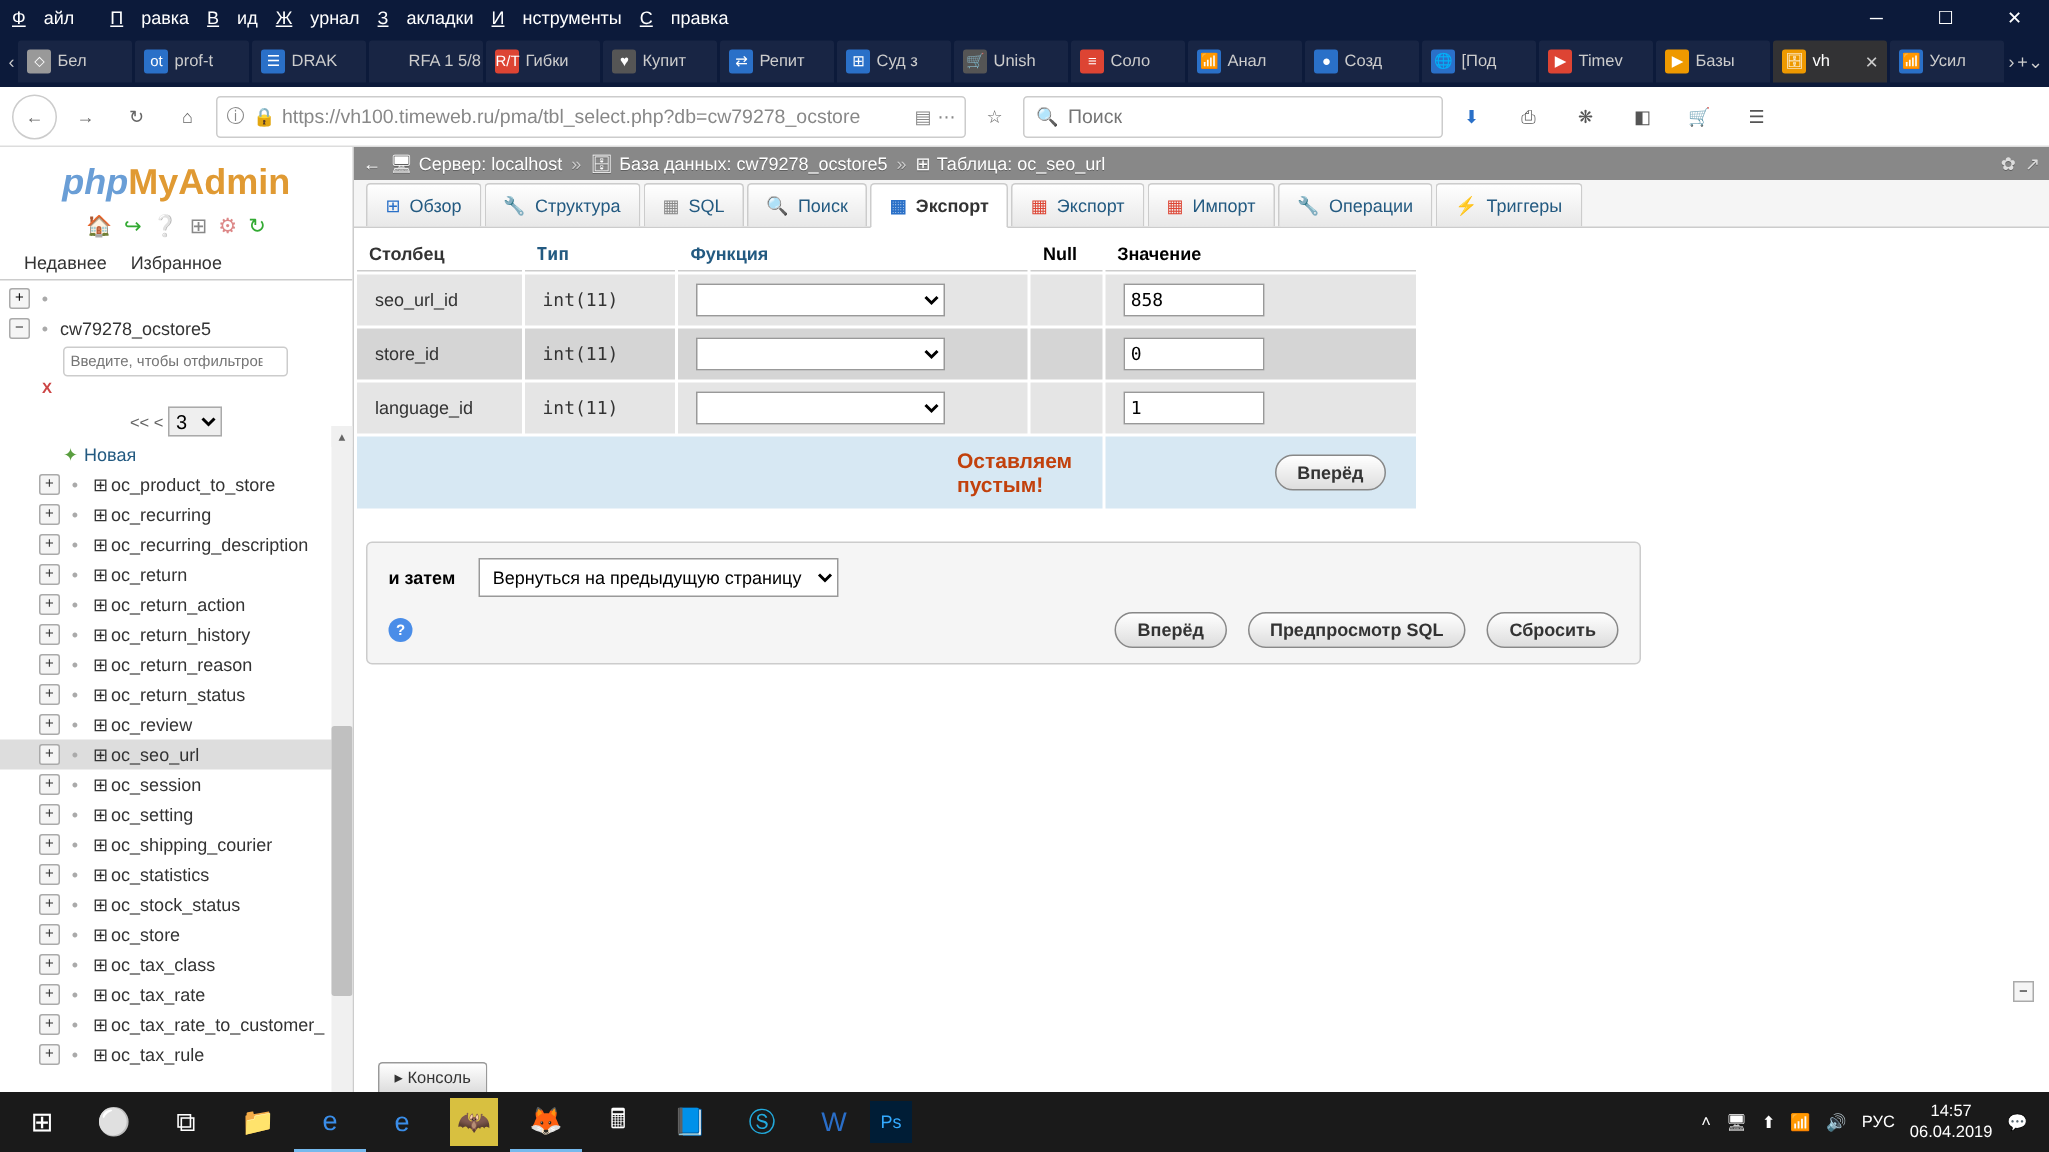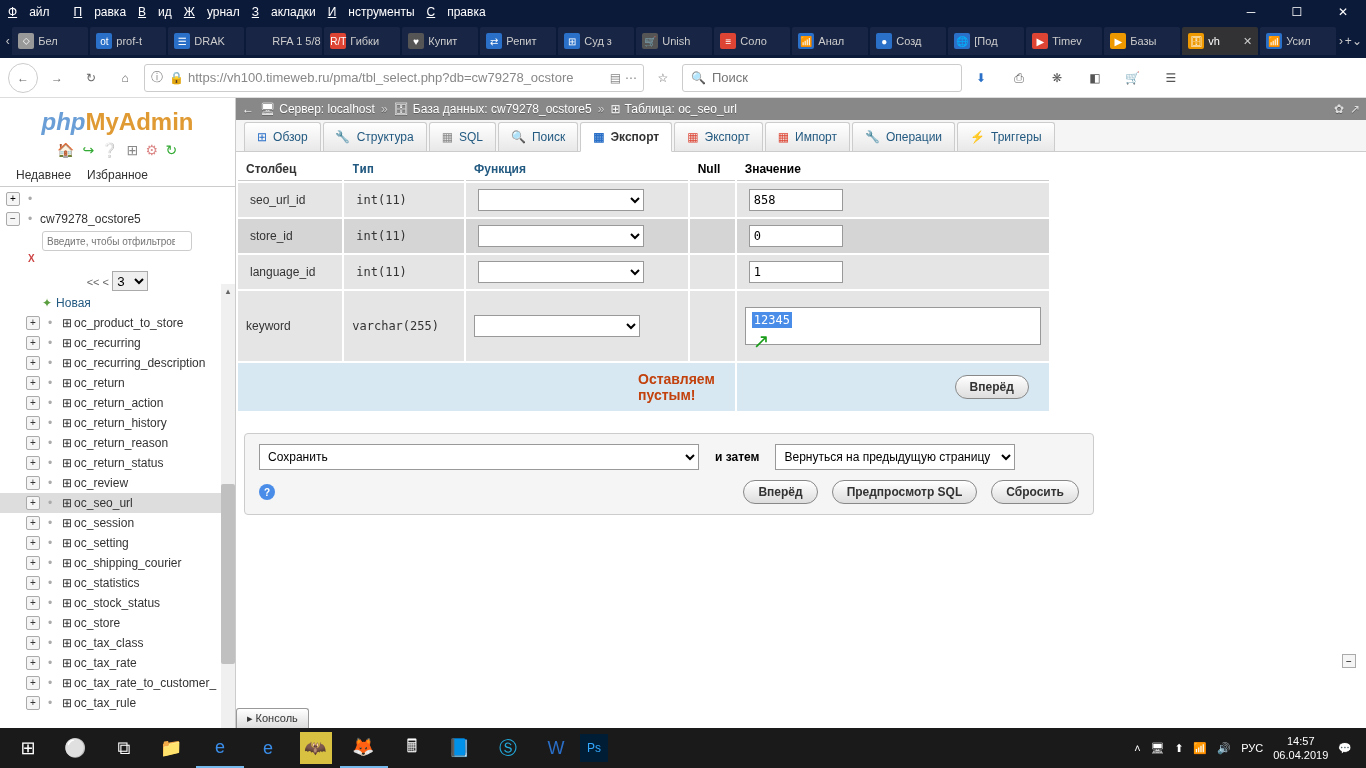--- a/index.html
+++ b/index.html
@@ -99,21 +99,21 @@
 .btn { padding: 4px 14px; border: 1px solid #888; border-radius: 12px; background: linear-gradient(#fff, #ddd); font-size: 12px; font-weight: bold; color: #333; cursor: pointer; }
 
 
 .save-panel { margin: 20px 8px; width: 850px; border: 1px solid #ccc; border-radius: 4px; background: #f5f5f5; padding: 10px 14px; }
 .save-panel-row { display: flex; align-items: center; gap: 16px; margin-bottom: 10px; }
 .save-select { height: 26px; border: 1px solid #999; background: #fff; padding: 0 4px; font-size: 12px; }
 .save-panel-btns { display: flex; align-items: center; gap: 14px; }
 .help-icon { width: 16px; height: 16px; border-radius: 50%; background: #4a8de8; color: #fff; display: inline-flex; align-items: center; justify-content: center; font-size: 10px; font-weight: bold; }
 
 
-.console-tab { position: absolute; bottom: 0; left: 0; background: linear-gradient(#fff, #ddd); border: 1px solid #999; border-bottom: none; border-radius: 3px 3px 0 0; padding: 3px 10px; font-size: 11px; color: #333; }
+.console-tab { position: absolute; bottom: 0; left: 16px; background: linear-gradient(#fff, #ddd); border: 1px solid #999; border-bottom: none; border-radius: 3px 3px 0 0; padding: 3px 10px; font-size: 11px; color: #333; }
 .collapse-box { position: absolute; right: 10px; bottom: 60px; width: 14px; height: 14px; border: 1px solid #aaa; background: #f5f5f5; display: flex; align-items: center; justify-content: center; font-size: 10px; }
 
 
 .taskbar { height: 40px; background: #1a1a1a; display: flex; align-items: center; padding: 0 4px; position: absolute; bottom: 0; left: 0; right: 0; }
 .task-item { width: 48px; height: 40px; display: flex; align-items: center; justify-content: center; color: #fff; font-size: 18px; }
 .task-item.active { border-bottom: 2px solid #76b9ed; }
 .tray { margin-left: auto; display: flex; align-items: center; gap: 10px; color: #fff; font-size: 11px; padding-right: 10px; }
 .tray-time { text-align: center; line-height: 1.3; }
 
 
@@ -497,48 +497,33 @@
     <td class="col-null"></td>
     <td class="col-val"><input class="val-input" value="0" style=""></td>
           </tr>
           <tr class="odd">
     <td class="col-name">language_id</td>
     <td class="col-type">int(11)</td>
     <td class="col-func"><select class="func-select"><option></option></select></td>
     <td class="col-null"></td>
     <td class="col-val"><input class="val-input" value="1" style=""></td>
           </tr>
-          <tr class="odd big">
-    <td class="col-name">keyword</td>
-    <td class="col-type">varchar(255)</td>
-    <td class="col-func"><select class="func-select"><option></option></select></td>
-    <td class="col-null"></td>
-    <td class="col-val">
-              <div style="position:relative">
-                <div class="val-textarea highlight"><span class="highlighted-val">12345</span></div>
-                <div class="arrow-anno" style="position:absolute;left:8px;top:22px">↗</div>
-              </div>
-            </td>
-          </tr>
         </tbody>
       <tbody>
         <tr class="action-row">
           <td colspan="4" style="text-align:left;padding-left:400px">
             <span class="annotation">Оставляем пустым!</span>
           </td>
           <td><button class="btn">Вперёд</button></td>
         </tr>
       </tbody>
     </table>
 
     <div class="save-panel">
       <div class="save-panel-row">
-        <select class="save-select" style="width:440px">
-          <option>Сохранить</option>
-        </select>
         <strong>и затем</strong>
         <select class="save-select" style="width:240px">
           <option>Вернуться на предыдущую страницу</option>
         </select>
       </div>
       <div class="save-panel-btns">
         <span class="help-icon">?</span>
         <div style="flex:1"></div>
         <button class="btn">Вперёд</button>
         <button class="btn">Предпросмотр SQL</button>

